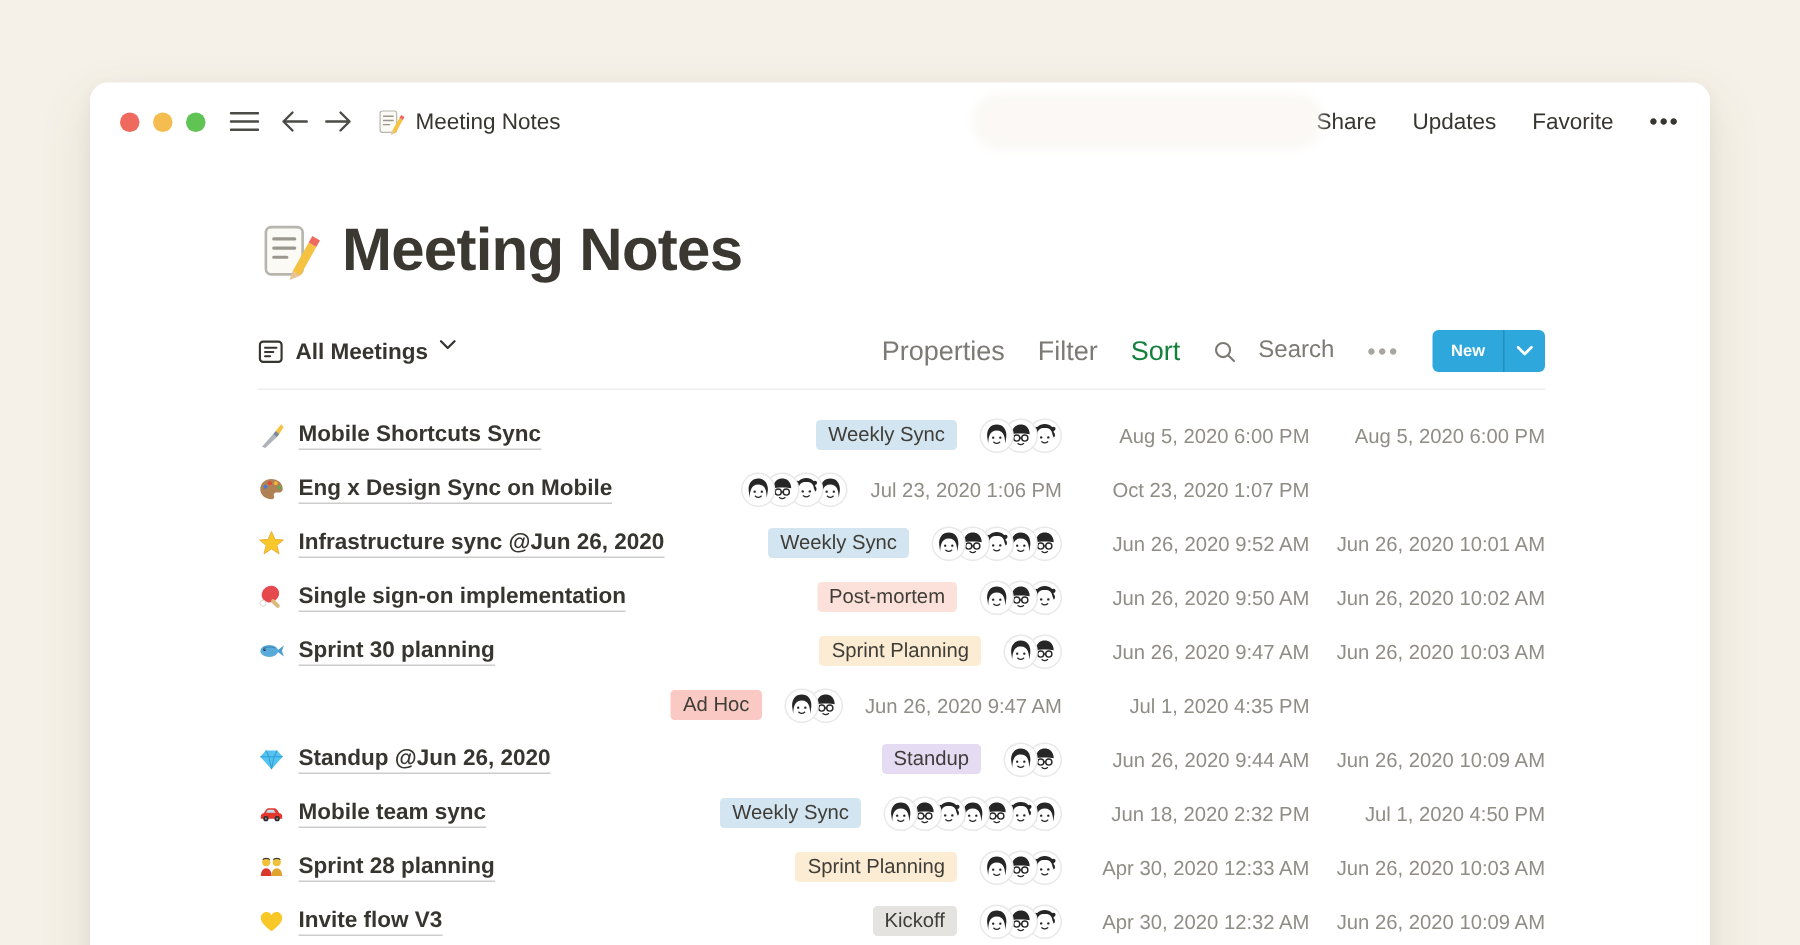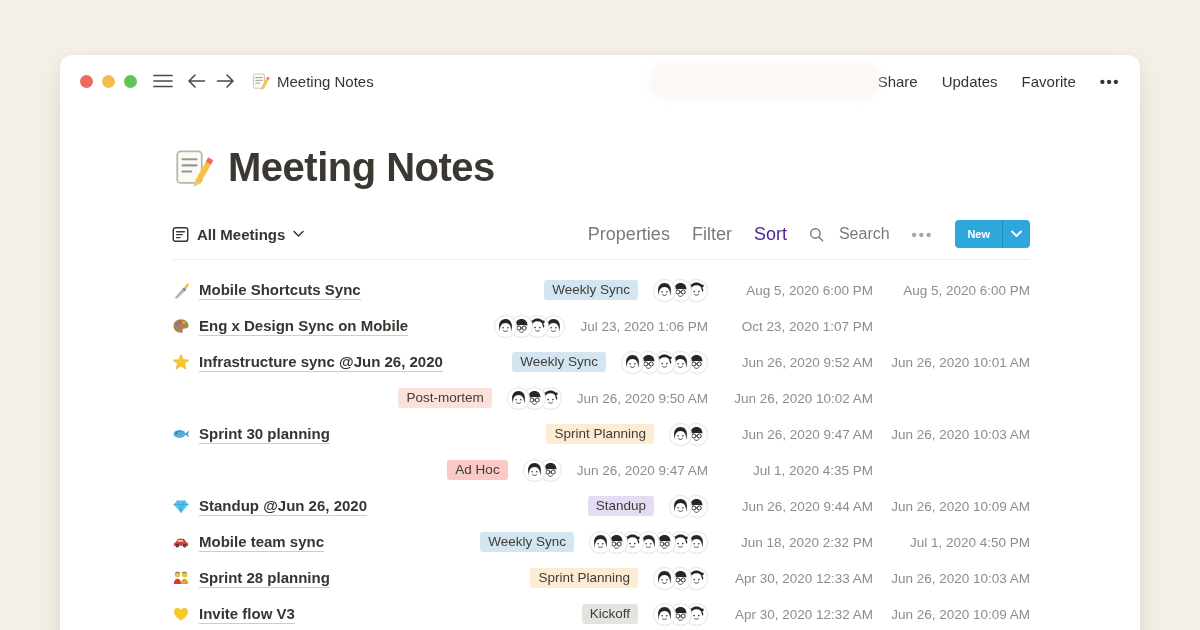--- a/index.html
+++ b/index.html
@@ -41,27 +41,27 @@
   
   .content{padding:0 110px 0 112px;}
   .page-head{display:flex;align-items:center;gap:14px;margin-top:38px;}
   .page-emoji{width:42px;height:42px;}
   .page-title{font-size:40px;font-weight:700;letter-spacing:-.5px;color:#3b3832;}
   
   .toolbar{
     margin-top:30px;display:flex;align-items:center;
     padding-bottom:11px;border-bottom:1px solid #ededeb;
   }
-  .view-switcher{display:flex;align-items:center;gap:8px;}
+  .view-switcher{display:flex;gap:8px;}
   .view-icon{color:#37352f;display:flex;}
   .view-label{font-size:15px;font-weight:700;color:#37352f;}
   .chev{display:flex;color:#37352f;}
   .toolbar-right{margin-left:auto;display:flex;align-items:center;gap:22px;}
   .tb-item{font-size:18px;color:#7c7a74;}
-  .tb-item.sort{color:#4c1d95;}
+  .tb-item.sort{color:#15803d;}
   .tb-search{display:flex;align-items:center;gap:15px;color:#7c7a74;}
   .tb-more{color:#a9a69f;font-size:15px;letter-spacing:2px;font-weight:700;}
   .new-btn{
     display:flex;align-items:center;border-radius:4px;overflow:hidden;
     background:#2ea8dc;color:#fff;height:28px;
   }
   .new-btn .label{font-size:11px;font-weight:700;padding:0 12px;}
   .new-btn .split{width:1px;height:28px;background:rgba(9,77,105,.28);}
   .new-btn .dd{padding:0 8px;display:flex;align-items:center;}
   
@@ -370,20 +370,28 @@
               <svg>
                 <use href="#f-1"></use>
               </svg>
             </span>
           </div>
     <span class="created">Jun 26, 2020 9:52 AM</span>
     <span class="edited">Jun 26, 2020 10:01 AM</span>
   </div>
 
   <div class="trow">
+    <div class="cell-name">
+      <span class="ricon">
+              <svg>
+                <use href="#i-ping-pong"></use>
+              </svg>
+            </span>
+      <span class="rtitle">Single sign-on implementation</span>
+    </div>
     <span class="tag" style="background: rgb(251, 225, 217);">Post-mortem</span>
     <div class="avatars">
             <span class="avatar" style="z-index: 3;">
               <svg>
                 <use href="#f-0"></use>
               </svg>
             </span>
             <span class="avatar" style="z-index: 2;">
               <svg>
                 <use href="#f-1"></use>

